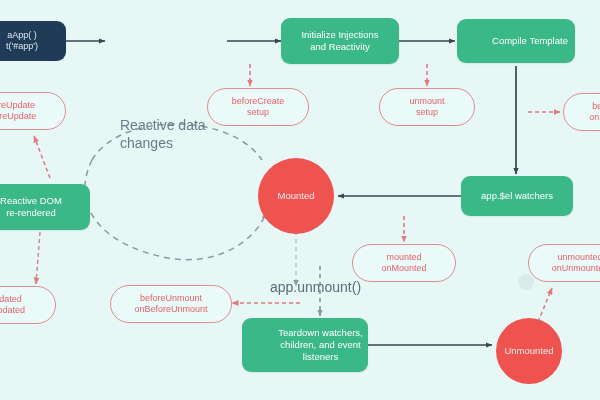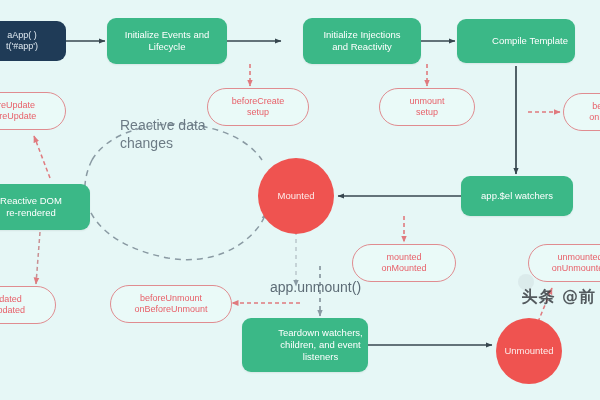--- a/index.html
+++ b/index.html
@@ -84,28 +84,22 @@
     <line x1="538" y1="322" x2="552" y2="288" stroke="#e07a7e" stroke-width="1.5" stroke-dasharray="4 3" marker-end="url(#ar)"></line>
   </svg>
 
   <div class="node box-navy" style="left:-22px;top:21px;width:88px;height:40px;">
     <span class="stack">
       <span>aApp( )</span>
       <span>t('#app')</span>
     </span>
   </div>
 
-  <div class="node box-green" style="left:107px;top:18px;width:120px;height:46px;">
-    <span class="stack">
-      <span>Initialize Events and</span>
-      <span>Lifecycle</span>
-    </span>
-  </div>
-
-  <div class="node box-green" style="left:281px;top:18px;width:118px;height:46px;margin-left:22px;">
+
+  <div class="node box-green" style="left:281px;top:18px;width:118px;height:46px;">
     <span class="stack">
       <span>Initialize Injections</span>
       <span>and Reactivity</span>
     </span>
   </div>
 
   <div class="node box-green" style="left:457px;top:19px;width:118px;height:44px;padding-left:33px;">
     <span class="stack">
       <span>Compile Template</span>
     </span>
@@ -199,15 +193,14 @@
   <div class="lbl" style="left:120px;top:116px;width:104px;">
     <span>Reactive data</span><br>
     <span>changes</span>
   </div>
 
   <div class="lbl lbl-dark" style="left:270px;top:278px;width:96px;">
     <span>app.unmount()</span>
   </div>
 
   <div class="wm-dot"></div>
-  <div class="watermark">头条 @前</div>
 
 </div>
 
 </body></html>

